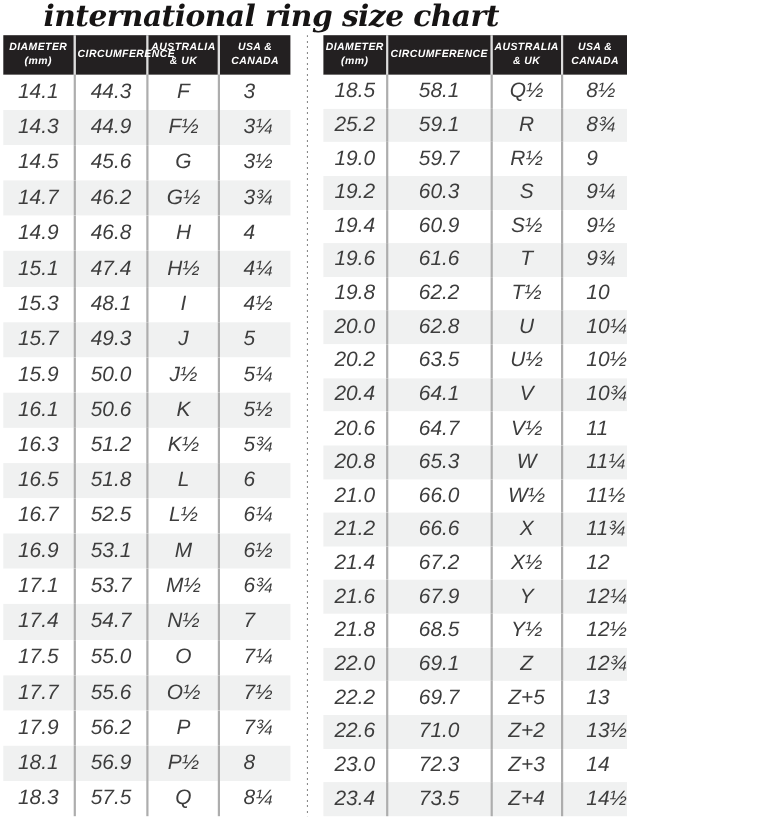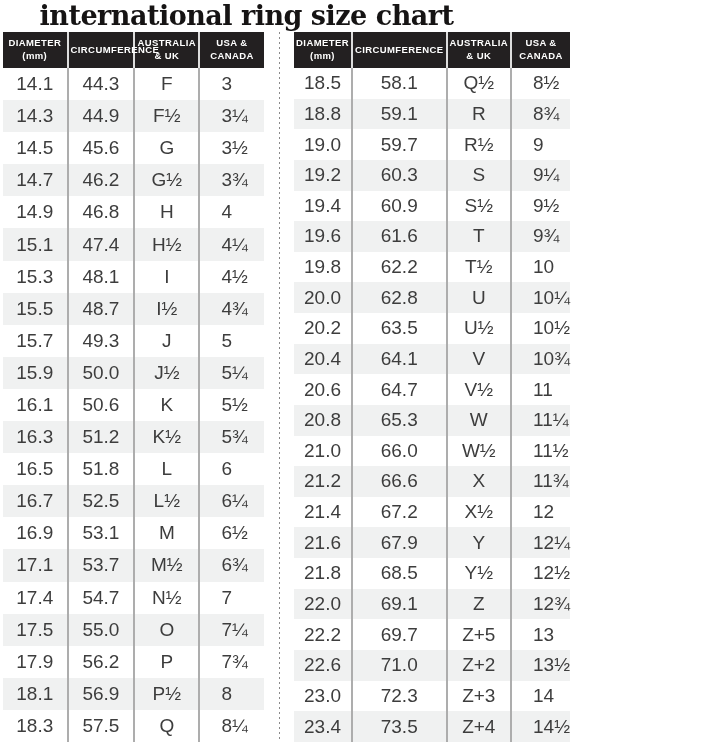--- a/index.html
+++ b/index.html
@@ -14,21 +14,21 @@
     --title-color: #161414;
   }
   * { box-sizing: border-box; }
   html, body {
     margin: 0; padding: 0;
     width: 702px; height: 747px;
     background: #ffffff;
     overflow: hidden;
     font-family: "Liberation Sans", sans-serif;
   }
-  .page { width: 575px; height: 747px; }
+  .page { width: 575px; height: 747px; font-style: italic; }
   .title {
     margin: 0;
     height: 32px;
     line-height: 32px;
     text-align: center;
     padding-right: 82px;
     font-family: "DejaVu Serif", serif;
     font-weight: 900;
     font-size: 27px;
     letter-spacing: -0.5px;
@@ -142,26 +142,20 @@
             <td>H½</td>
             <td>4¼</td>
           </tr>
           <tr>
             <td>15.3</td>
             <td>48.1</td>
             <td>I</td>
             <td>4½</td>
           </tr>
           <tr>
-            <td>15.5</td>
-            <td>48.7</td>
-            <td>I½</td>
-            <td>4¾</td>
-          </tr>
-          <tr>
             <td>15.7</td>
             <td>49.3</td>
             <td>J</td>
             <td>5</td>
           </tr>
           <tr>
             <td>15.9</td>
             <td>50.0</td>
             <td>J½</td>
             <td>5¼</td>
@@ -206,20 +200,26 @@
             <td>17.4</td>
             <td>54.7</td>
             <td>N½</td>
             <td>7</td>
           </tr>
           <tr>
             <td>17.5</td>
             <td>55.0</td>
             <td>O</td>
             <td>7¼</td>
+          </tr>
+          <tr>
+            <td>17.7</td>
+            <td>55.6</td>
+            <td>O½</td>
+            <td>7½</td>
           </tr>
           <tr>
             <td>17.9</td>
             <td>56.2</td>
             <td>P</td>
             <td>7¾</td>
           </tr>
           <tr>
             <td>18.1</td>
             <td>56.9</td>
@@ -245,21 +245,21 @@
           </tr>
         </thead>
         <tbody>
           <tr>
             <td>18.5</td>
             <td>58.1</td>
             <td>Q½</td>
             <td>8½</td>
           </tr>
           <tr>
-            <td>18.8</td>
+            <td>25.2</td>
             <td>59.1</td>
             <td>R</td>
             <td>8¾</td>
           </tr>
           <tr>
             <td>19.0</td>
             <td>59.7</td>
             <td>R½</td>
             <td>9</td>
           </tr>

